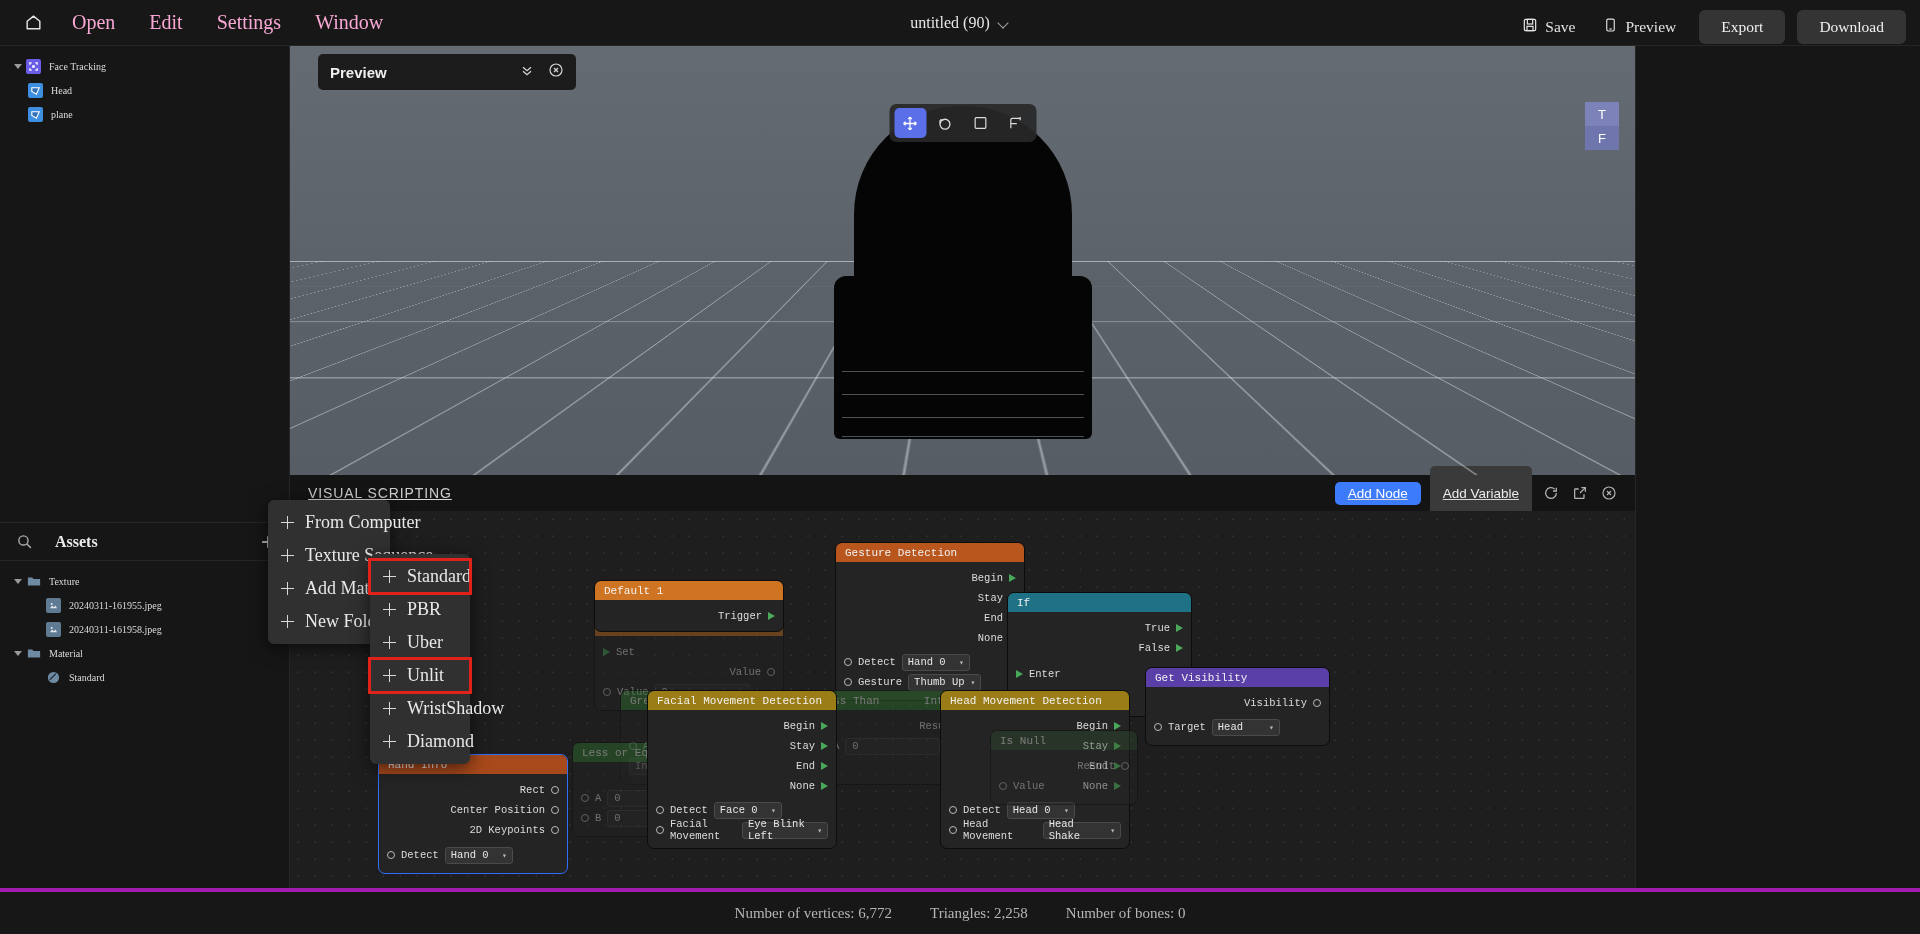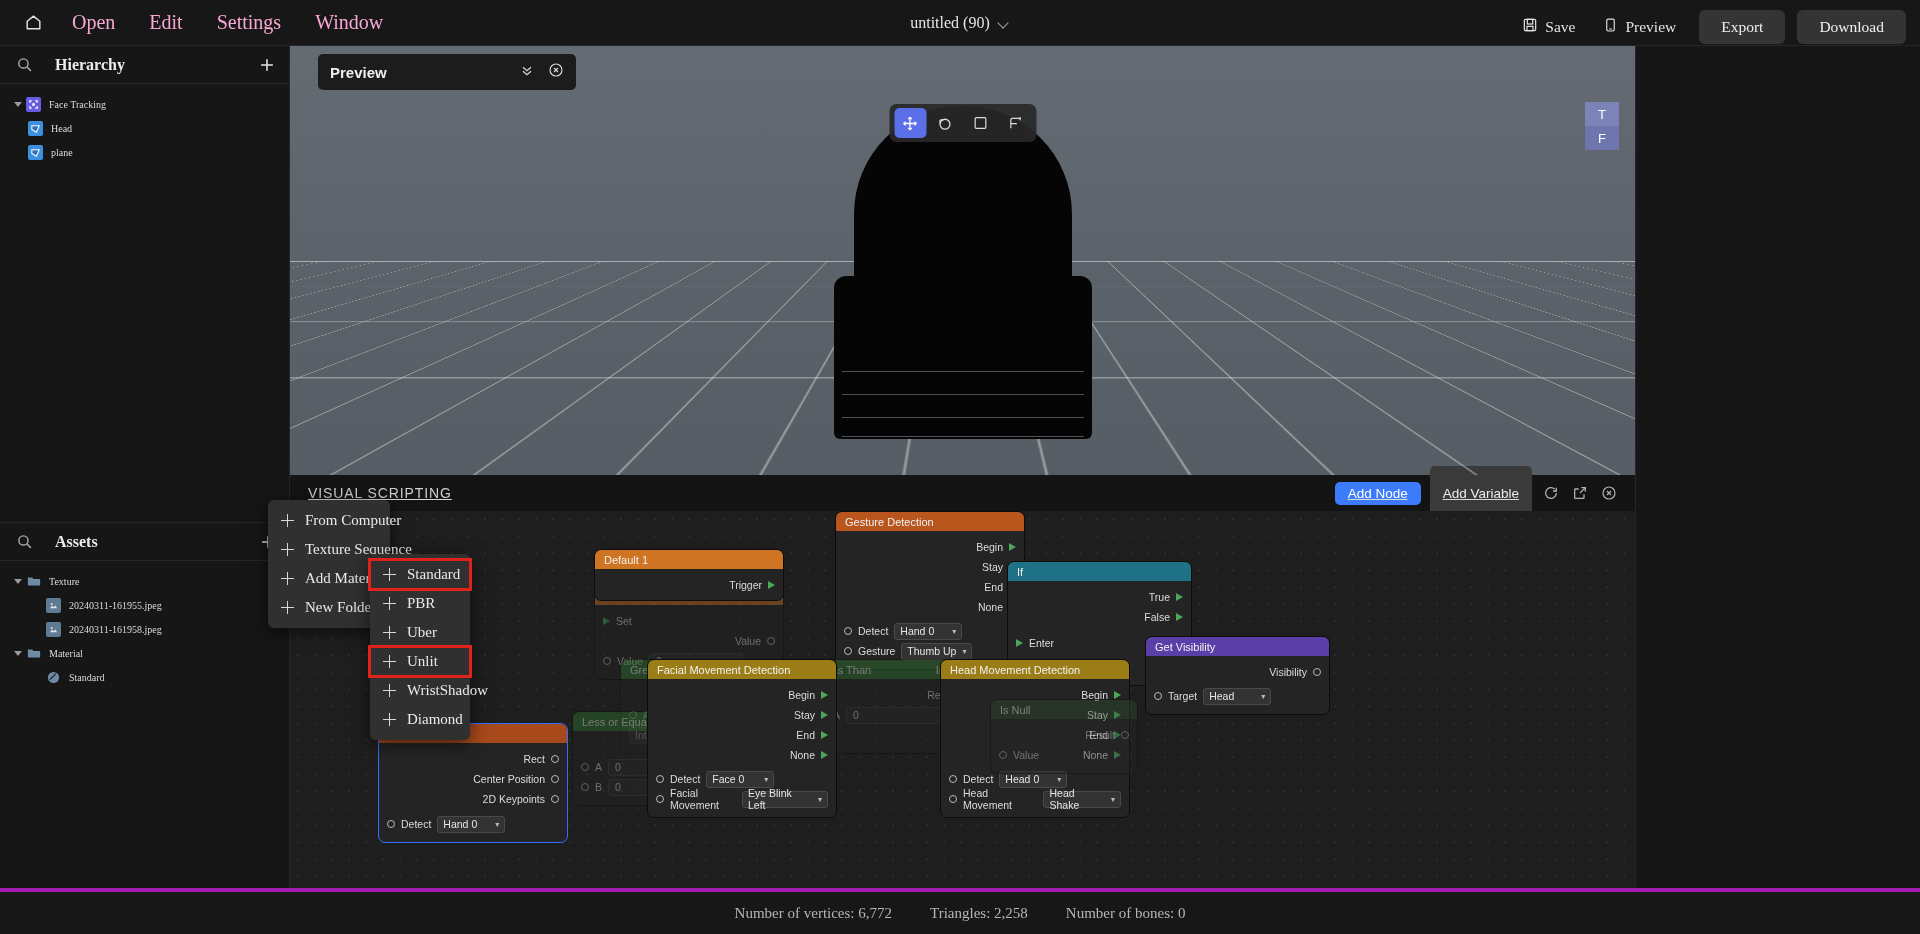--- a/index.html
+++ b/index.html
@@ -119,22 +119,22 @@
     position: absolute; left: 0; top: 36px; width: 1345px; height: 377px;
     background-color: #1e1e1e;
     background-image: radial-gradient(rgba(255,255,255,.075) 1px, transparent 1px);
     background-size: 17px 17px;
     overflow: hidden;
   }
 
   
   .node {
     position: absolute; border-radius: 7px; background: #242424;
-    border: 1.5px solid #0c0c0c; font-family: Liberation Sans, sans-serif;
-    overflow: hidden; color: #e0e0e0;
+    border: 1.5px solid #0c0c0c; font-family: Liberation Mono, monospace;
+    overflow: hidden; color: #e0e0e0; margin-top: 31px;
   }
   .node.sel { border-color: #2f6ffb; }
   .node-hd { height: 19px; display: flex; align-items: center; padding: 0 9px; font-size: 11px; color: #f2f2f2; }
   .node-body { padding: 6px 0 8px; }
   .row { display: flex; align-items: center; height: 20px; padding: 0 8px; font-size: 10.5px; color: #dcdcdc; }
   .row.right { justify-content: flex-end; gap: 6px; }
   .row.left { gap: 6px; }
   .port-o { width: 8px; height: 8px; border: 1.3px solid #b9b9b9; border-radius: 50%; flex: none; }
   .port-t { width: 0; height: 0; border-left: 7px solid #4aa85a; border-top: 4.5px solid transparent; border-bottom: 4.5px solid transparent; flex: none; }
   .sel-box { background: #333; border: 1px solid #4a4a4a; border-radius: 3px; height: 17px;
@@ -144,21 +144,21 @@
              display: flex; align-items: center; padding: 0 6px; font-size: 10.5px; min-width: 95px; color: #d6d6d6; }
   .chkbox { width: 12px; height: 12px; background: #5d5d5d; border-radius: 2px; display:flex; align-items:center; justify-content:center; font-size: 9px; color: #fff; }
   .faded { opacity: .42; }
 
   
   .ctx {
     position: absolute; background: #303030; border-radius: 6px;
     box-shadow: 0 4px 18px rgba(0,0,0,.6); padding: 6px 0; z-index: 60;
     font-family: "Liberation Serif", serif;
   }
-  .ctx-item { display: flex; align-items: center; gap: 11px; padding: 6px 18px 6px 13px; font-size: 15px; color: #e9e9e9; white-space: nowrap; }
+  .ctx-item { display: flex; align-items: center; gap: 11px; padding: 6px 18px 6px 13px; font-size: 18px; color: #e9e9e9; white-space: nowrap; }
   .ctx-plus { width: 13px; height: 13px; position: relative; flex: none; }
   .ctx-plus::before, .ctx-plus::after { content:""; position:absolute; background:#d8d8d8; }
   .ctx-plus::before { left: 0; top: 5.5px; width: 13px; height: 1.6px; }
   .ctx-plus::after  { top: 0; left: 5.5px; height: 13px; width: 1.6px; }
   .hl-red { outline: 3px solid #e0231a; outline-offset: -1px; }
 
   
   .statusbar {
     position: absolute; left: 0; bottom: 0; width: 1920px; height: 46px;
     background: #171717; border-top: 4px solid #a21caf;
@@ -208,35 +208,20 @@
         </span>
         <span>Preview</span>
       </div>
       <div class="btn-solid">Export</div>
       <div class="btn-solid">Download</div>
     </div>
   </div>
 
   <div class="left-col">
 
-    <div class="panel-head">
-      <span class="srch">
-        <svg width="17" height="17" viewBox="0 0 24 24" fill="none" stroke="#d0d0d0" stroke-width="2">
-          <circle cx="10.5" cy="10.5" r="6.5"></circle>
-            <line x1="15.5" y1="15.5" x2="21" y2="21"></line>
-        </svg>
-      </span>
-      <span class="ph-title">Hierarchy</span>
-      <span class="plus">
-        <svg width="20" height="20" viewBox="0 0 24 24" stroke="#d6d6d6" stroke-width="2">
-            <line x1="12" y1="5" x2="12" y2="19"></line>
-            <line x1="5" y1="12" x2="19" y2="12"></line>
-          </svg>
-      </span>
-    </div>
 
     <div class="tree">
       <div class="tree-row">
         <span class="tw">
             <i></i>
           </span>
         <span class="ticon ic-node">
           <svg width="11" height="11" viewBox="0 0 12 12" fill="none" stroke="#fff" stroke-width="1.4">
             <path d="M2 4V2h2M8 2h2v2M10 8v2H8M4 10H2V8"></path>
               <rect x="4.6" y="4.6" width="2.8" height="2.8" fill="#fff" stroke="none"></rect>

